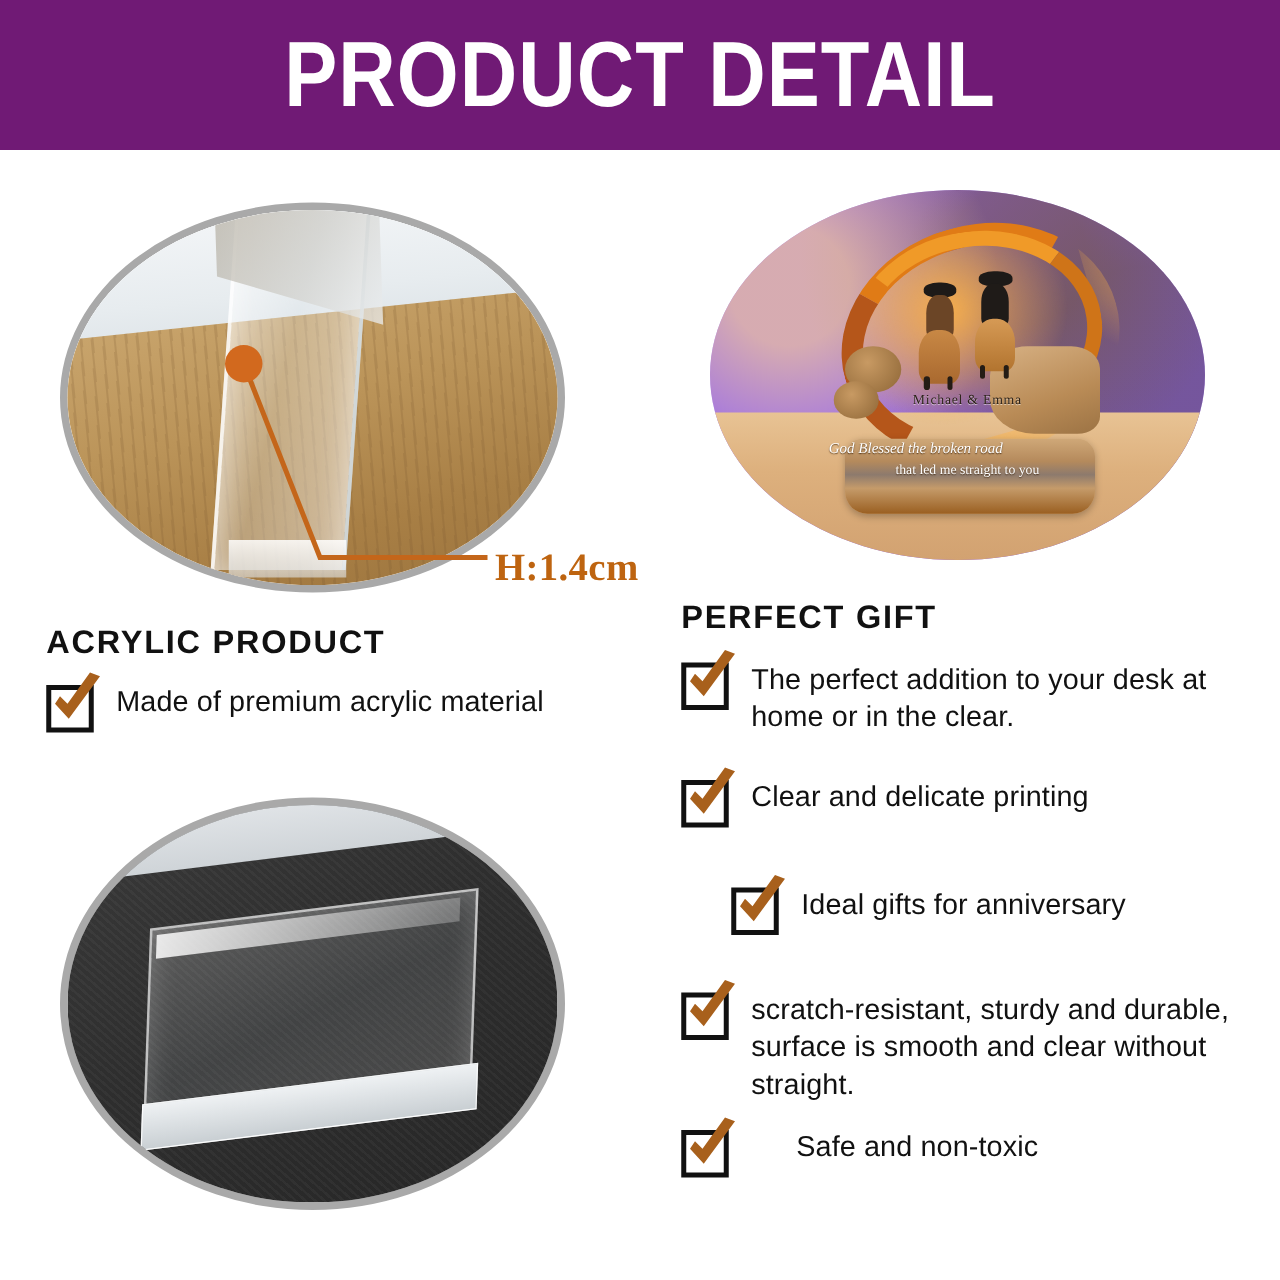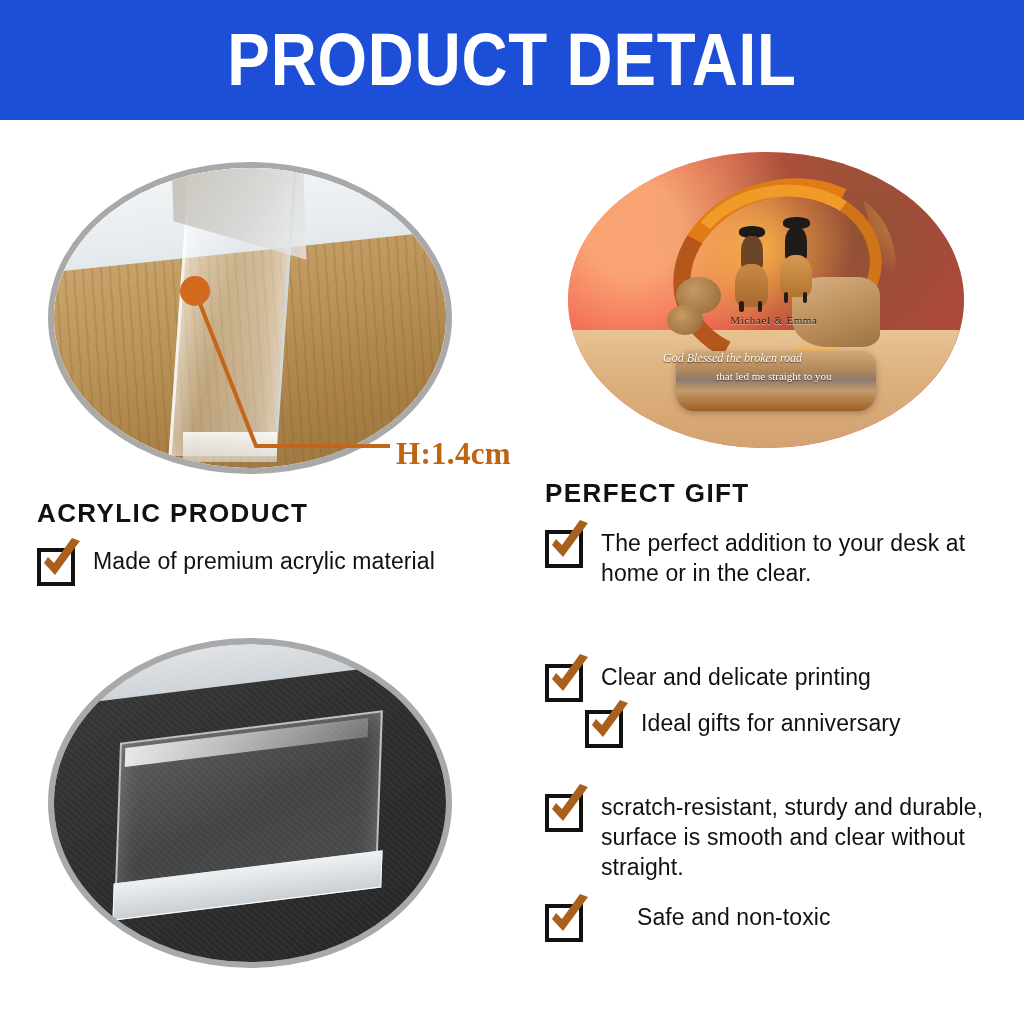--- a/index.html
+++ b/index.html
@@ -8,21 +8,21 @@
     background:#ffffff;
     font-family:"Liberation Sans", sans-serif;
     overflow:hidden;
     position:relative;
   }
   .page{position:relative;width:1024px;height:1024px;background:#fff;}
 
   
   .header-bar{
     position:absolute;left:0;top:0;width:1024px;height:120px;
-    background:#1d4ed8;
+    background:#701a75;
     display:flex;align-items:center;justify-content:center;
   }
   .header-title{
     color:#ffffff;
     font-family:"Liberation Sans", sans-serif;
     font-weight:bold;
     font-size:74px;
     letter-spacing:1px;
     transform:scaleX(0.86);
     transform-origin:center center;
@@ -93,21 +93,21 @@
   }
 
   
   #oval-product{left:568px;top:152px;width:396px;height:296px;}
   .plaque-bg{
     position:absolute;inset:0;
     background:
       radial-gradient(ellipse 40% 36% at 22% 22%, rgba(255,226,150,.75), rgba(255,226,150,0) 70%),
       radial-gradient(ellipse 46% 40% at 78% 30%, rgba(150,110,60,.55), rgba(150,110,60,0) 72%),
       linear-gradient(180deg,#6b5730 0%,#7d6437 30%,#8a6d3a 52%,#d8ab74 60%,#e8c79a 72%,#d9b display 100%);
-    background-color:#ef4444;
+    background-color:#8b5cf6;
   }
   .plaque-table{
     position:absolute;left:0;bottom:0;width:100%;height:40%;
     background:linear-gradient(180deg,#e8c394 0%,#ddb07d 40%,#d2a271 100%);
   }
   .plaque-blur{
     position:absolute;inset:0;
     background:
       radial-gradient(circle at 16% 26%, rgba(255,214,140,.65) 0 12%, rgba(255,214,140,0) 42%),
       radial-gradient(circle at 62% 18%, rgba(120,90,50,.5) 0 16%, rgba(120,90,50,0) 50%),
@@ -257,21 +257,21 @@
     margin-left:18px;
     color:#111111;
     font-family:"Liberation Sans", sans-serif;
     font-size:23px;
     line-height:30px;
     font-weight:normal;
     letter-spacing:.1px;
   }
   #acrylic-item-0{left:37px;top:546px;width:480px;}
   #gift-item-0{left:545px;top:528px;width:450px;}
-  #gift-item-1{left:545px;top:622px;width:450px;margin-top:40px;}
+  #gift-item-1{left:545px;top:622px;width:450px;}
   #gift-item-2{left:545px;top:708px;width:450px;padding-left:40px;}
   #gift-item-3{left:545px;top:792px;width:460px;}
   #gift-item-4{left:545px;top:902px;width:450px;gap:36px;}
 </style>
 </head>
 <body>
 
 <div class="page">
 
   <div class="header-bar">

